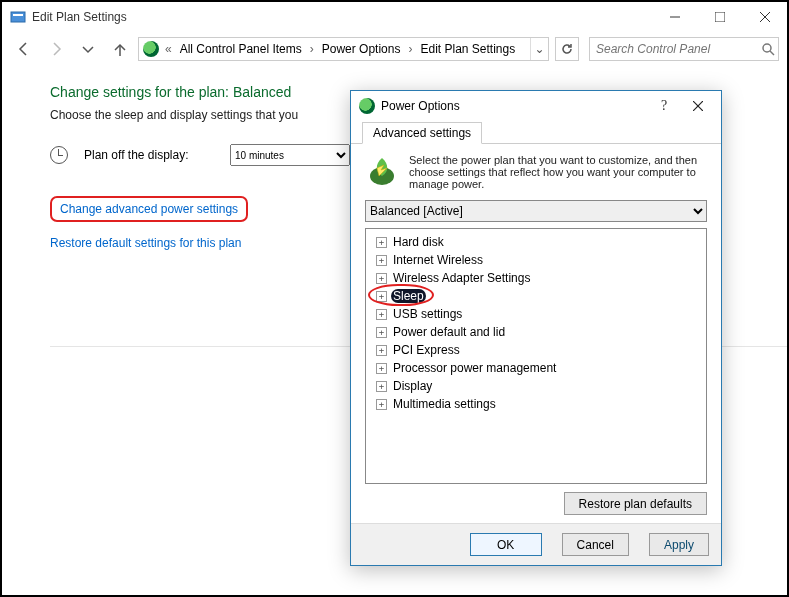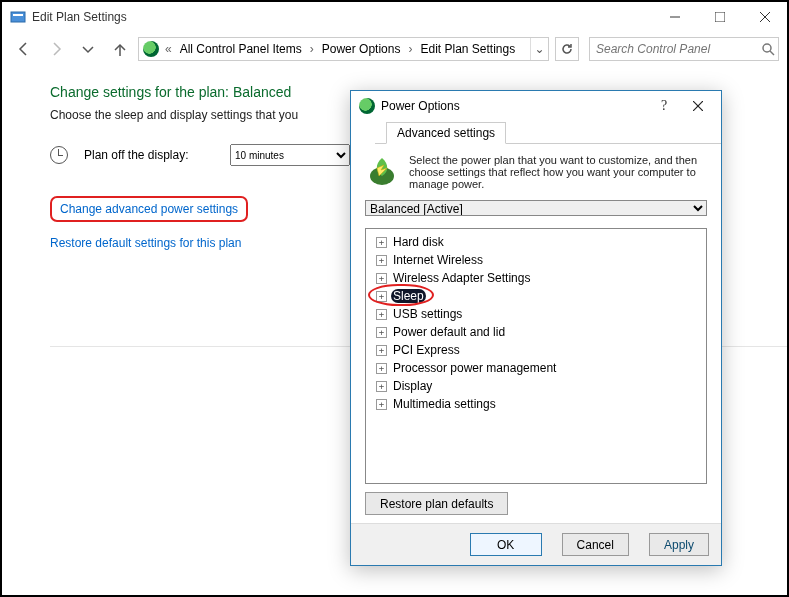--- a/index.html
+++ b/index.html
@@ -51,37 +51,37 @@
 
   
   .dialog { position:absolute; left:348px; top:88px; width:372px; height:476px; background:#fff; border:1px solid #2a7ab0; box-shadow:0 4px 20px rgba(0,0,0,.25); display:flex; flex-direction:column; }
   .dlg-title { height:30px; display:flex; align-items:center; padding:0 6px 0 8px; font-size:12px; }
   .dlg-title .dicon { width:16px;height:16px; background:radial-gradient(circle at 40% 40%, #6c6 0 45%, #063 48% 100%); border-radius:50%; margin-right:6px; }
   .dlg-title .dtxt { flex:1; }
   .dlg-title .dbtn { width:34px; height:26px; display:flex; align-items:center; justify-content:center; }
   .dlg-title .dbtn svg{width:10px;height:10px;stroke:#222;stroke-width:1.2;fill:none;}
   .dlg-title .help { font-family:Georgia,serif; font-size:14px; color:#333; }
 
-  .tabstrip { display:flex; border-bottom:1px solid #ccc; padding-left:11px; font-size:12px;margin-left:24px; }
+  .tabstrip { display:flex; border-bottom:1px solid #ccc; padding-left:11px; font-size:12px; }
   .tabstrip .tab { border:1px solid #ccc; border-bottom:1px solid #fff; background:#fff; padding:3px 10px; position:relative; top:1px; }
 
   .dlg-body { flex:1; padding:10px 14px 8px 14px; display:flex; flex-direction:column; }
   .intro { display:flex; gap:10px; font-size:11px; color:#222; margin-bottom:10px; }
   .intro .bigicon { width:34px; height:34px; flex-shrink:0; display:flex; align-items:center; justify-content:center;}
   .intro .bigicon svg{width:34px;height:34px;}
-  .plansel { width:100%; height:16px; font-size:12px; border:1px solid #888; margin-bottom:12px; }
+  .plansel { width:100%; height:22px; font-size:12px; border:1px solid #888; margin-bottom:6px; }
 
   .tree { flex:1; border:1px solid #888; overflow:auto; padding:4px 4px; font-size:12px; background:#fff; }
   .tree-item { display:flex; align-items:center; height:18px; padding-left:6px; gap:4px; }
   .tree-item .exp { width:11px;height:11px; border:1px solid #999; display:flex;align-items:center;justify-content:center; font-size:9px; line-height:9px; color:#555; font-family:monospace;}
   .tree-item .nlabel { padding:0 2px; }
   .tree-item.hl .nlabel { background:#0f172a; color:#fff;border-radius:7px; }
   .redcircle { position:absolute; border:2.5px solid #e02020; border-radius:50%/55%; pointer-events:none; }
 
-  .restore-row { display:flex; margin-top:8px; }
+  .restore-row { display:flex; justify-content:flex-end; margin-top:8px; }
   .restore-row button, .dlg-foot button { font-size:12px; height:23px; padding:0 14px; border:1px solid #999; background:#e9e9e9; }
   .dlg-foot { border-top:1px solid #ddd; background:#f0f0f0; height:42px; display:flex; align-items:center; justify-content:flex-end; gap:20px; padding:0 12px; }
   .dlg-foot .ok { border:1px solid #2a7ab0; background:#eef6ff; min-width:72px; }
   .dlg-foot .apply { color:#0c4a6e; }
 </style>
 </head>
 <body>
 
 <div class="frame">
 

